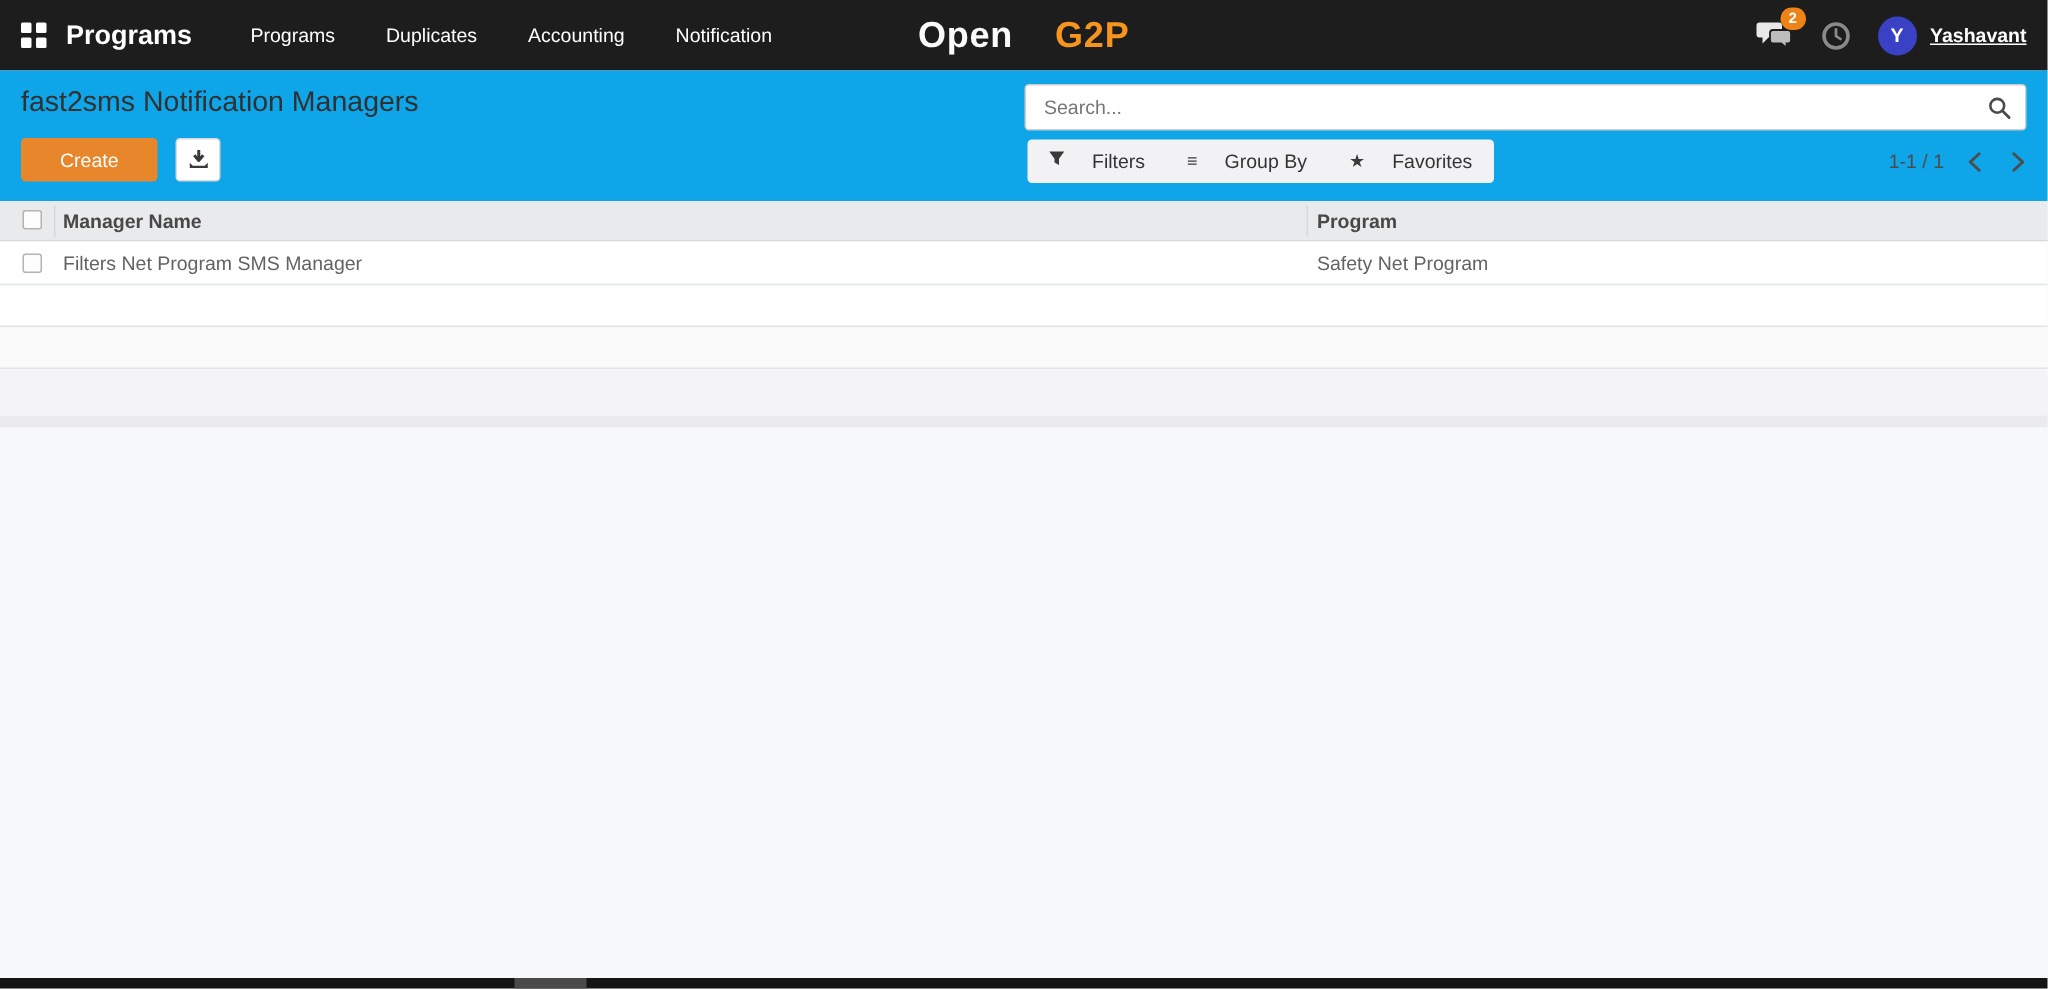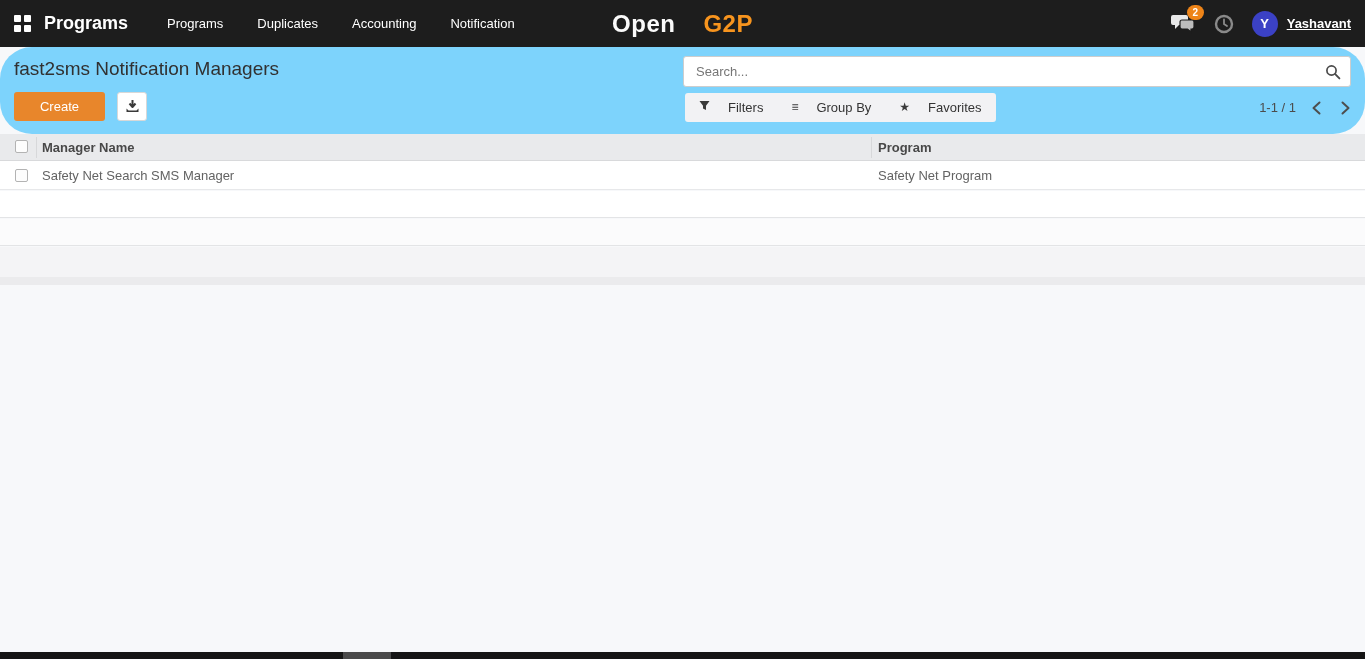--- a/index.html
+++ b/index.html
@@ -30,21 +30,21 @@
                 border-radius:8px; text-align:center; line-height:15px; padding:0 4px; }
   .clock-wrap { width:20px; height:20px; cursor:pointer; }
   .user-wrap { display:flex; align-items:center; gap:9px; cursor:pointer; }
   .avatar { width:26px; height:26px; border-radius:50%; background:#3b41c5;
             color:#fff; font-size:13px; font-weight:bold; text-align:center;
             line-height:26px; }
   .user-name { font-size:13px; font-weight:600; color:#fff;text-decoration:underline; }
 
   
   .control-panel { position:absolute; top:47px; left:0; width:1365px; height:87px;
-                   background:#7dd3fc;border-radius:32px; }
+                   background:#0ea5e9; }
   .page-title { position:absolute; left:14px; top:11px; font-size:19px; color:#313131; }
   .search-box { position:absolute; left:683px; top:9px; width:668px; height:31px;
                 border:1px solid #cdcdcd; border-radius:3px; background:#fff; }
   .search-input { position:absolute; left:0; top:0; width:100%; height:100%;
                   border:none; outline:none; background:transparent;
                   padding:0 34px 0 12px; font-size:13px; color:#555;
                   font-family:"Liberation Sans", sans-serif; }
   .search-input::placeholder { color:#767676; }
   .search-icon { position:absolute; right:9px; top:7px; cursor:pointer; }
 
@@ -198,21 +198,21 @@
 <div class="lv-header">
   <span class="checkbox" style="left:15px; top:6px;"></span>
   <span class="col-div" style="left:36px;"></span>
   <span class="col-label" style="left:42px;">Manager Name</span>
   <span class="col-div" style="left:871px;"></span>
   <span class="col-label" style="left:878px;">Program</span>
 </div>
 
 <div class="lv-row">
   <span class="checkbox" style="left:15px; top:8px;"></span>
-  <span class="cell" style="left:42px;">Safety Net Search SMS Manager</span>
+  <span class="cell" style="left:42px;">Filters Net Program SMS Manager</span>
   <span class="cell" style="left:878px;">Safety Net Program</span>
 </div>
 
 <div class="empty-row-1"></div>
 <div class="empty-row-2"></div>
 <div class="band-a"></div>
 <div class="band-b"></div>
 <div class="content-bg"></div>
 
 <div class="bottom-bar">

